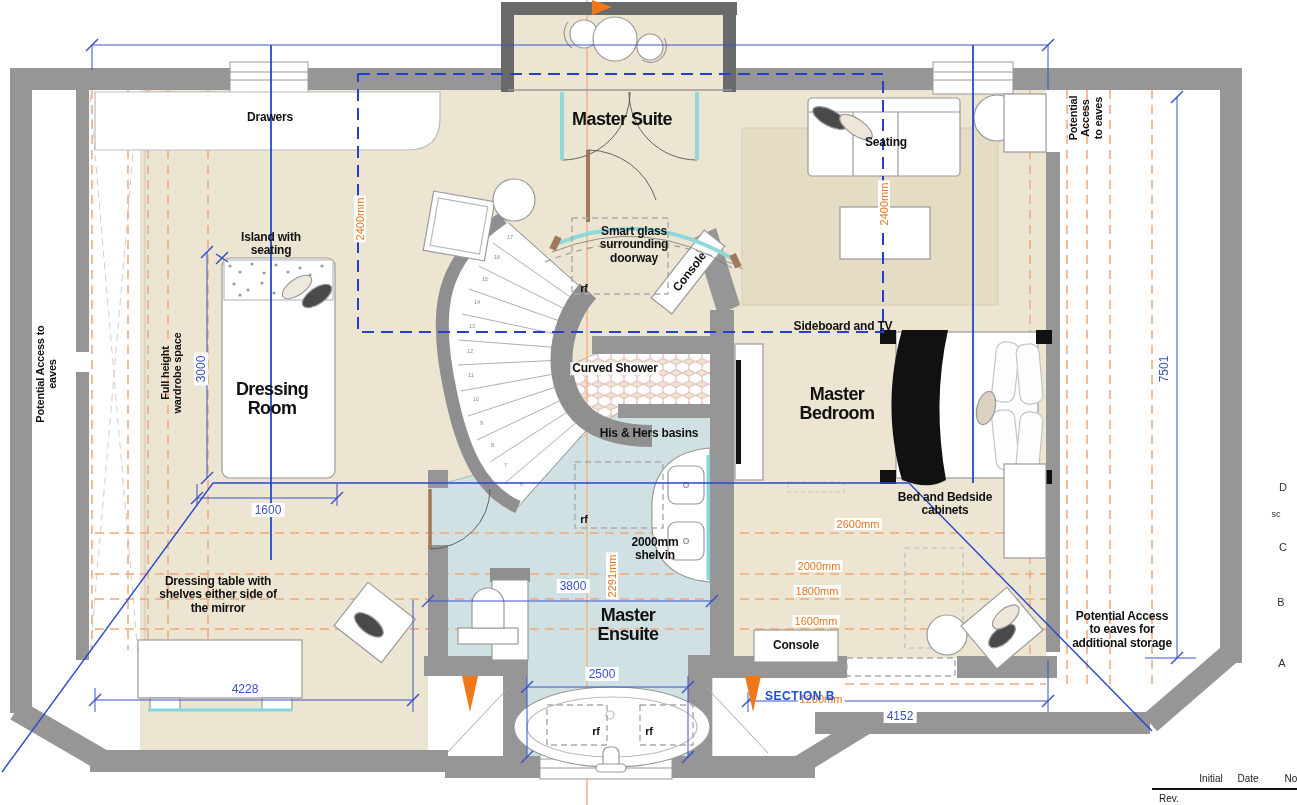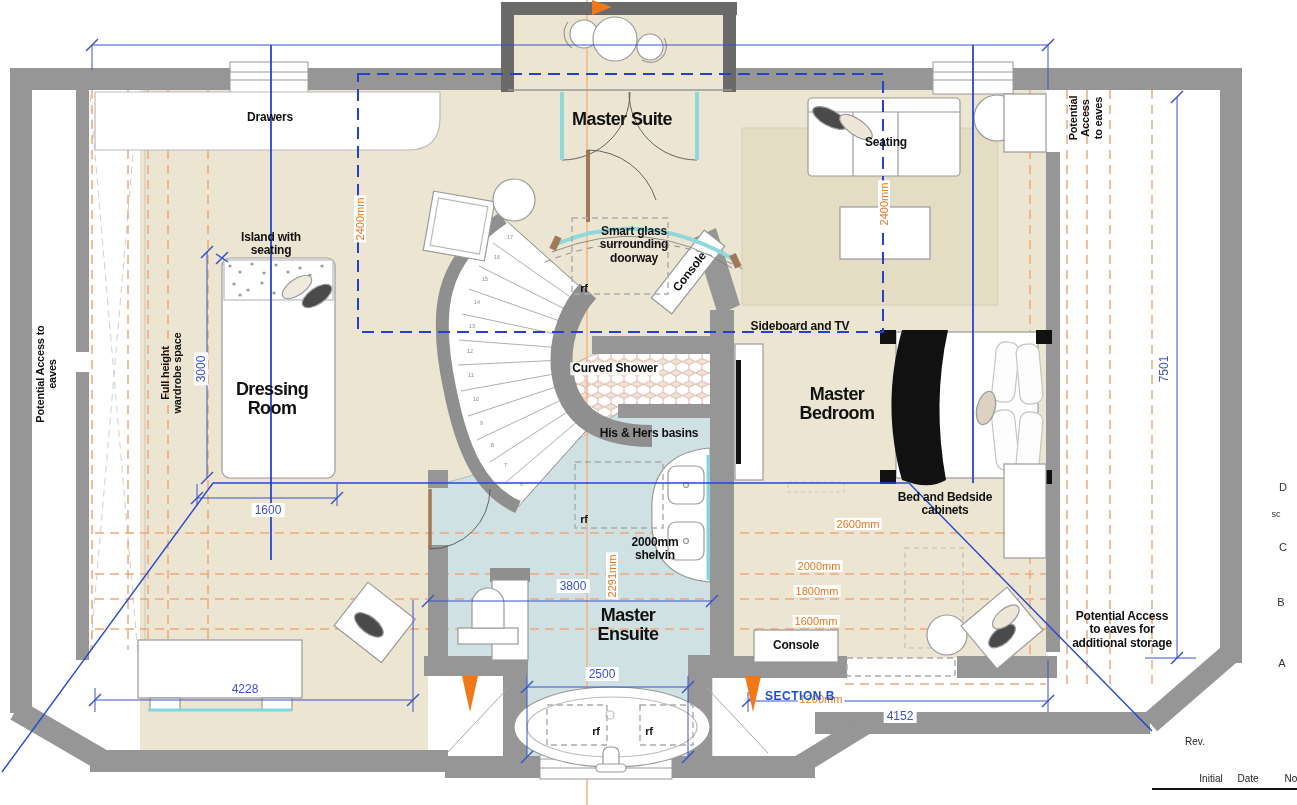--- a/index.html
+++ b/index.html
@@ -386,25 +386,28 @@
 Ensuite</div>
 
 <div class="lbl" style="left:270px;top:118px;">Drawers</div>
 <div class="lbl" style="left:886px;top:143px;">Seating</div>
 <div class="lbl" style="left:271px;top:244px;">Island with
 seating</div>
 <div class="lbl" style="left:634px;top:245px;">Smart glass
 surrounding
 doorway</div>
 <div class="lbl diag" style="left:690px;top:272px;">Console</div>
-<div class="lbl" style="left:800px;top:327px;">Sideboard and TV</div>
+<div class="lbl" style="left:843px;top:327px;">Sideboard and TV</div>
 <div class="lbl chip" style="left:615px;top:369px;">Curved Shower</div>
 <div class="lbl" style="left:649px;top:434px;">His &amp; Hers basins</div>
 <div class="lbl" style="left:945px;top:504px;">Bed and Bedside
 cabinets</div>
+<div class="lbl" style="left:218px;top:595px;">Dressing table with
+shelves either side of
+the mirror</div>
 <div class="lbl" style="left:655px;top:549px;">2000mm
 shelvin</div>
 <div class="lbl" style="left:796px;top:646px;">Console</div>
 <div class="lbl" style="left:1122px;top:630px;">Potential Access
 to eaves for
 additional storage</div>
 <div class="lbl small vert" style="left:171px;top:373px;">Full height
 wardrobe space</div>
 <div class="lbl small vert" style="left:46px;top:374px;">Potential Access to
 eaves</div>
@@ -429,21 +432,21 @@
 <div class="dim-o vert" style="left:884px;top:204px;">2400mm</div>
 <div class="dim-o vert" style="left:612px;top:576px;">2291mm</div>
 <div class="dim-o" style="left:822px;top:524px;margin-left:36px;">2600mm</div>
 <div class="dim-o" style="left:819px;top:566px;">2000mm</div>
 <div class="dim-o" style="left:817px;top:591px;">1800mm</div>
 <div class="dim-o" style="left:816px;top:621px;">1600mm</div>
 <div class="dim-o" style="left:821px;top:699px;">1200mm</div>
 
 <div class="section-lbl" style="left:800px;top:696px;">SECTION B</div>
 
-<div class="tb" style="left:1169px;top:741px;margin-left:26px;">Rev.</div>
+<div class="tb" style="left:1169px;top:798px;">Rev.</div>
 <div class="tb" style="left:1211px;top:778px;">Initial</div>
 <div class="tb" style="left:1248px;top:778px;">Date</div>
 <div class="tb" style="left:1291px;top:778px;">No</div>
 
 <div class="edge" style="left:1283px;top:487px;">D</div>
 <div class="edge" style="left:1276px;top:514px;font-size:9px;text-align:center;">sc</div>
 <div class="edge" style="left:1283px;top:547px;">C</div>
 <div class="edge" style="left:1281px;top:602px;">B</div>
 <div class="edge" style="left:1282px;top:663px;">A</div>
 

